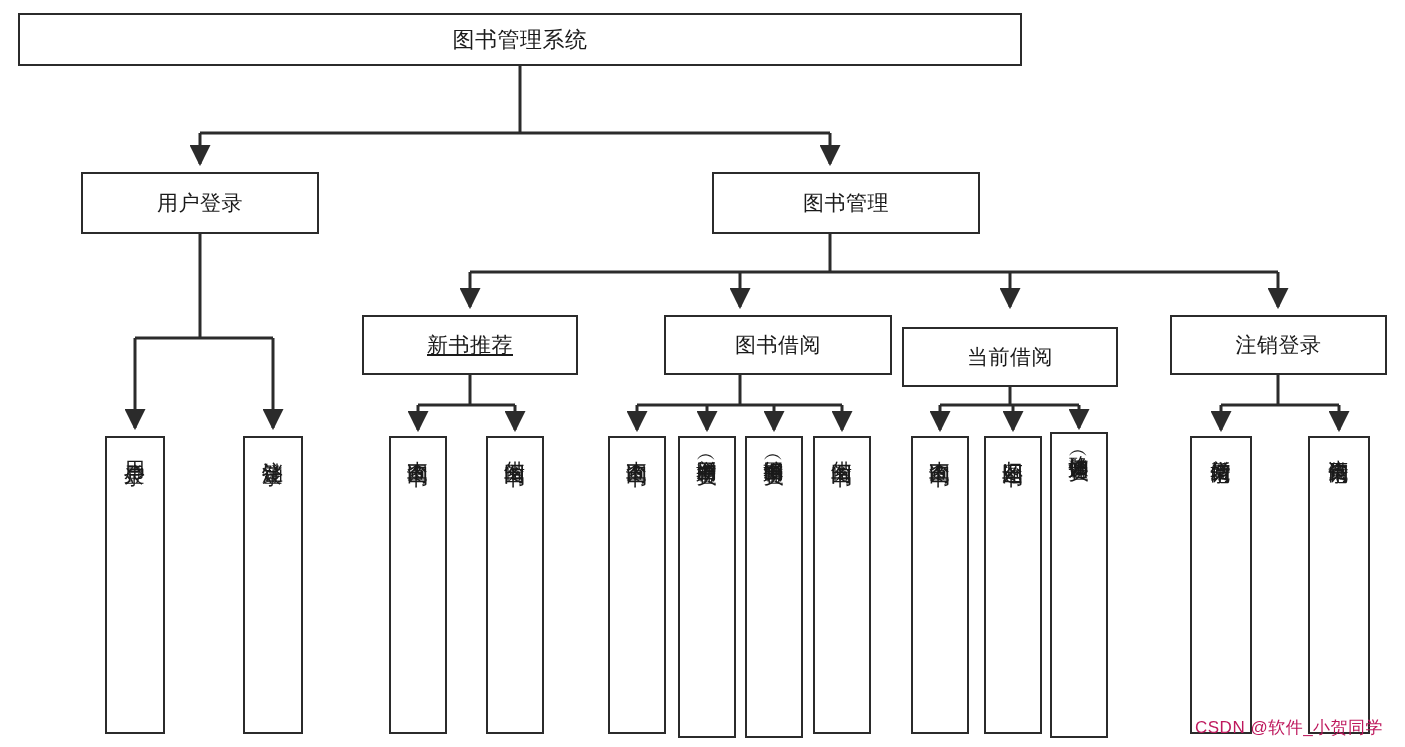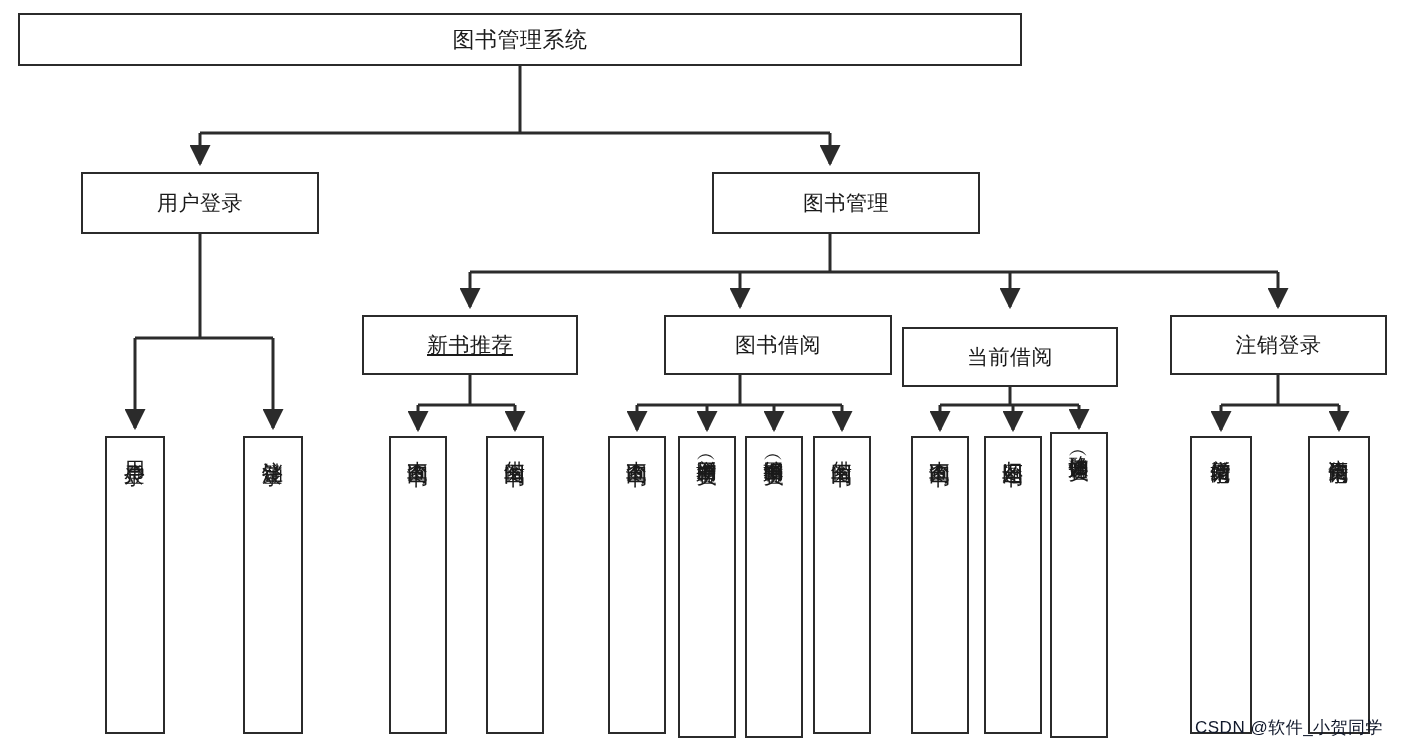--- a/index.html
+++ b/index.html
@@ -63,21 +63,21 @@
     line-height: 1.1;
     letter-spacing: 2px;
     white-space: nowrap;
   }
   .node.vert.tall-text .label {
     font-size: 20px;
     letter-spacing: 1px;
   }
   .watermark {
     position: absolute;
-    color: #0f172a;
+    color: #be185d;
     font-size: 17px;
     white-space: nowrap;
     letter-spacing: 0.5px;
   }
 </style>
 </head>
 <body>
 
 <div id="canvas">
 

